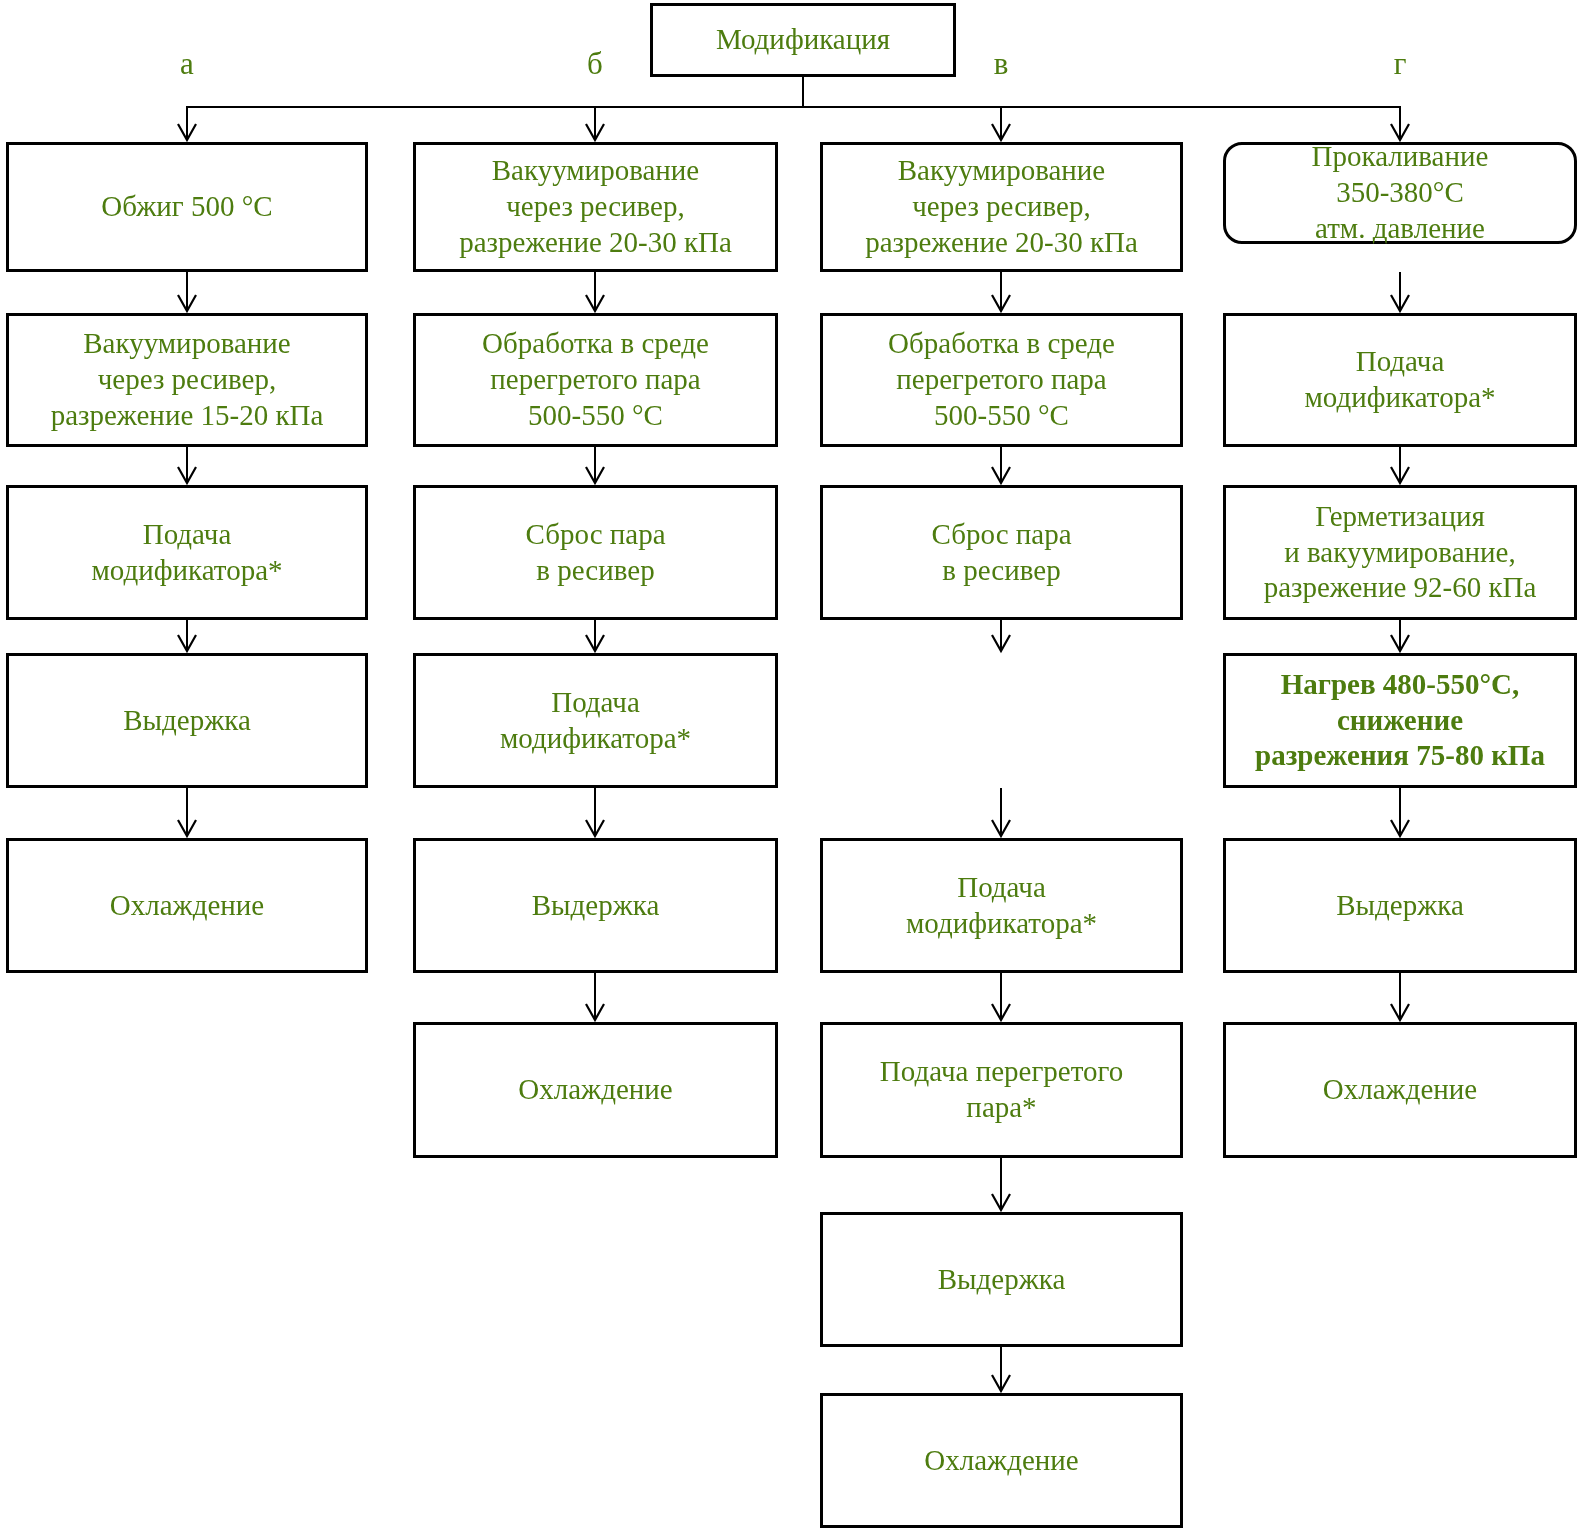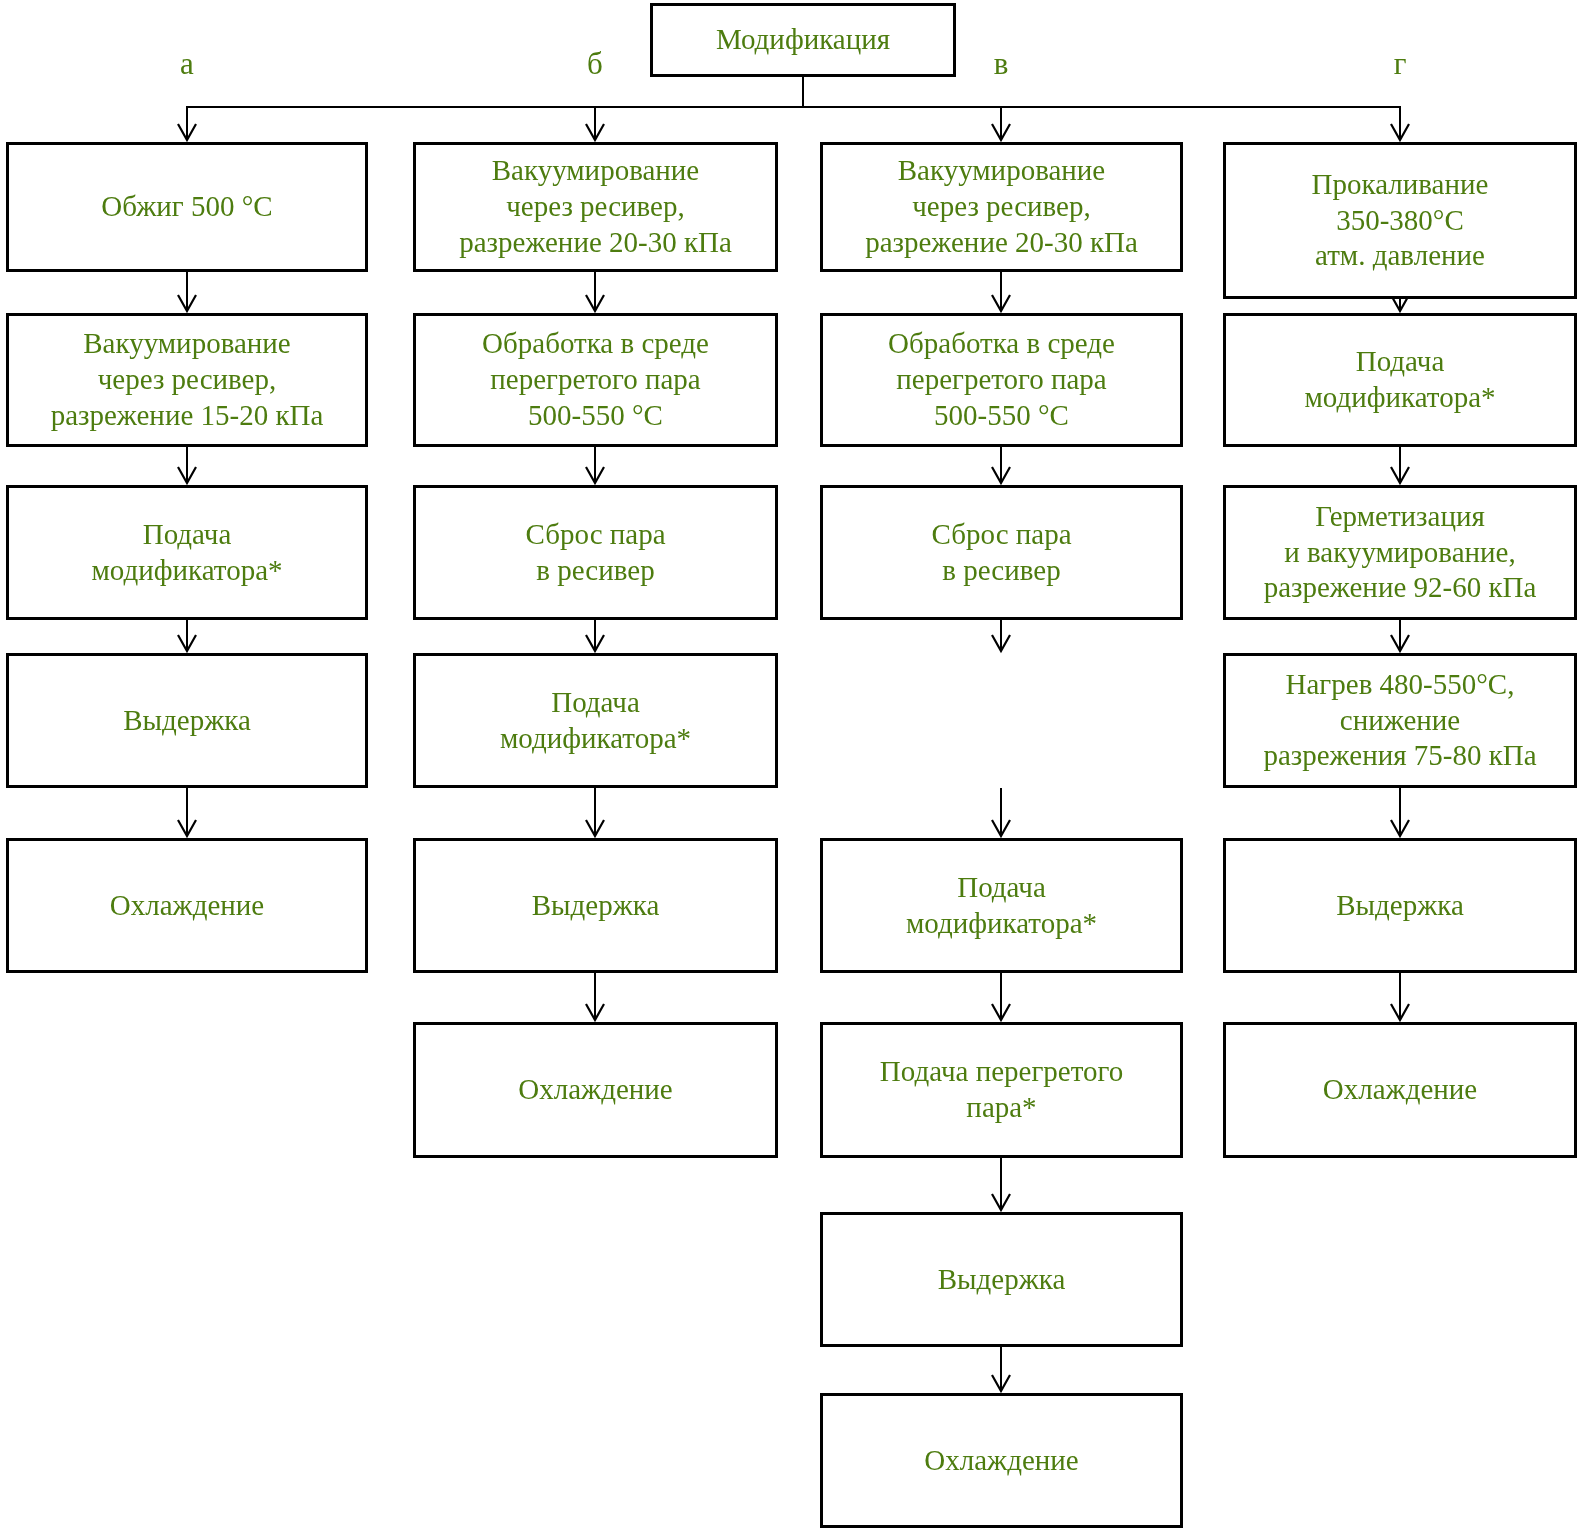--- a/index.html
+++ b/index.html
@@ -125,27 +125,27 @@
 500-550 °C</div>
   <div class="box" style="left:820px;top:485px;width:363px;height:135px;">Сброс пара
 в ресивер</div>
   <div class="box" style="left:820px;top:838px;width:363px;height:135px;">Подача
 модификатора*</div>
   <div class="box" style="left:820px;top:1022px;width:363px;height:136px;">Подача перегретого
 пара*</div>
   <div class="box" style="left:820px;top:1212px;width:363px;height:135px;">Выдержка</div>
   <div class="box" style="left:820px;top:1393px;width:363px;height:135px;">Охлаждение</div>
 
-  <div class="box" style="left:1223px;top:142px;width:354px;height:157px;">Прокаливание
+  <div class="box" style="left:1223px;top:142px;width:354px;height:102px;border-radius:19px;">Прокаливание
 350-380°C
 атм. давление</div>
   <div class="box" style="left:1223px;top:313px;width:354px;height:134px;">Подача
 модификатора*</div>
   <div class="box" style="left:1223px;top:485px;width:354px;height:135px;">Герметизация
 и вакуумирование,
 разрежение 92-60 кПа</div>
-  <div class="box" style="left:1223px;top:653px;width:354px;height:135px;">Нагрев 480-550°C,
+  <div class="box" style="left:1223px;top:653px;width:354px;height:135px;font-weight:bold;">Нагрев 480-550°C,
 снижение
 разрежения 75-80 кПа</div>
   <div class="box" style="left:1223px;top:838px;width:354px;height:135px;">Выдержка</div>
   <div class="box" style="left:1223px;top:1022px;width:354px;height:136px;">Охлаждение</div>
 
 </div>
 
 </body></html>

